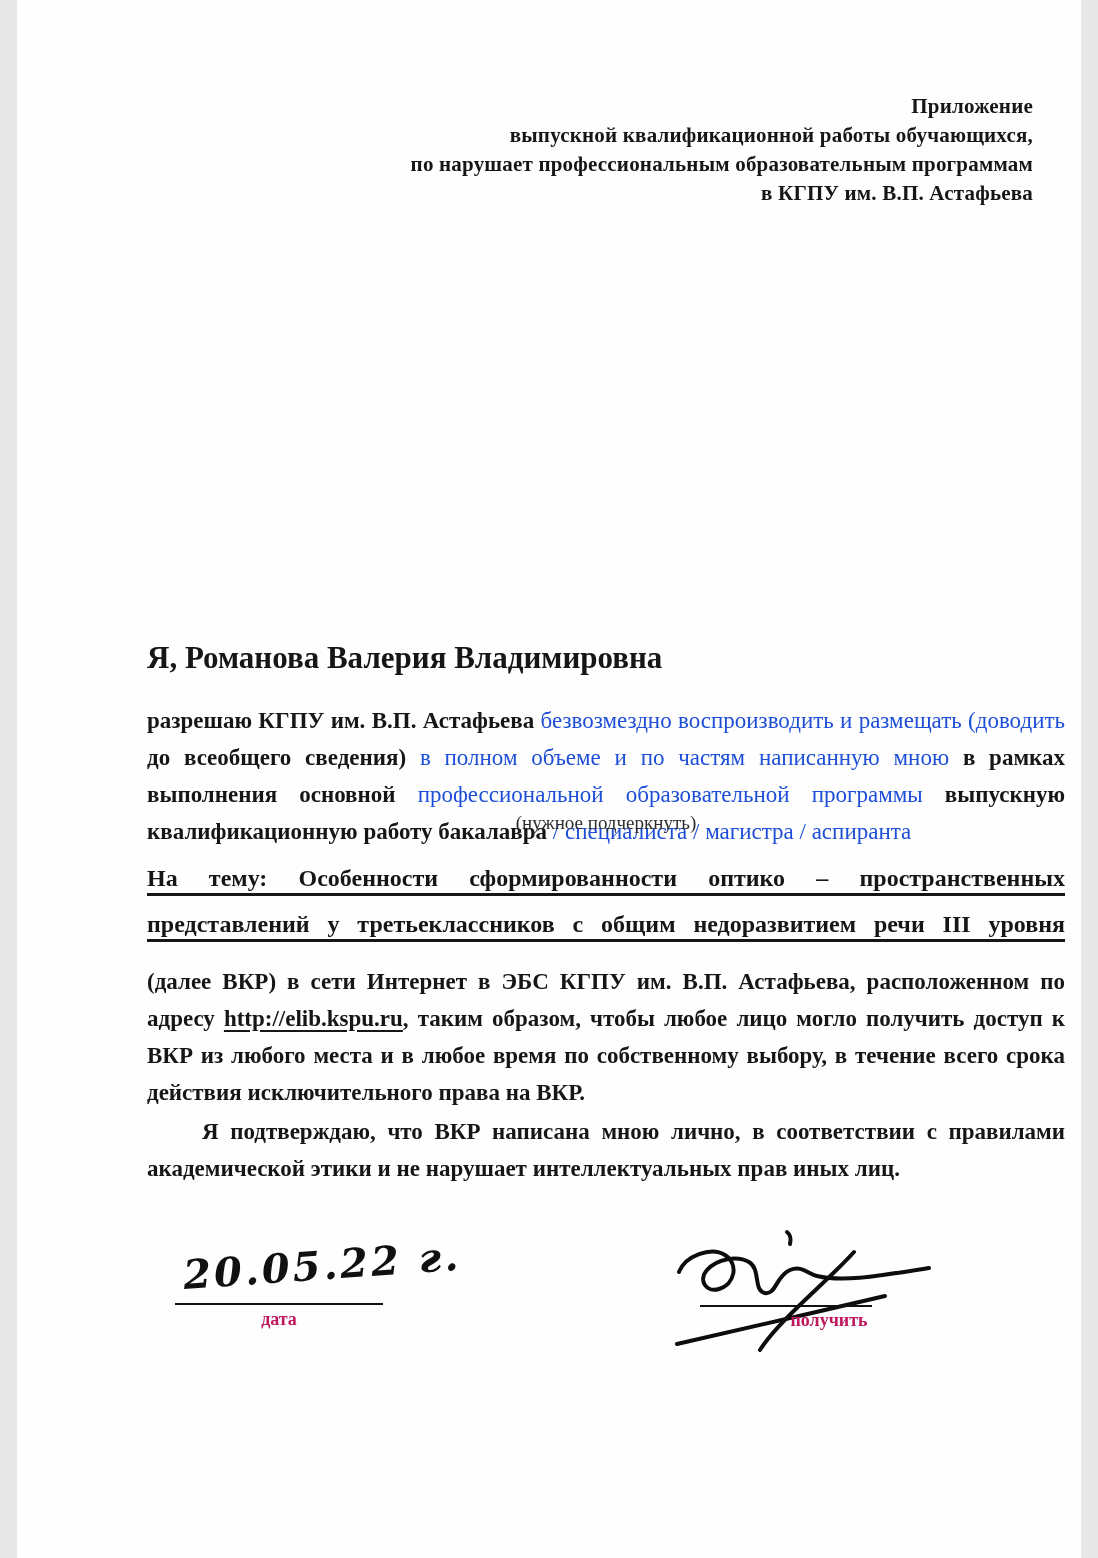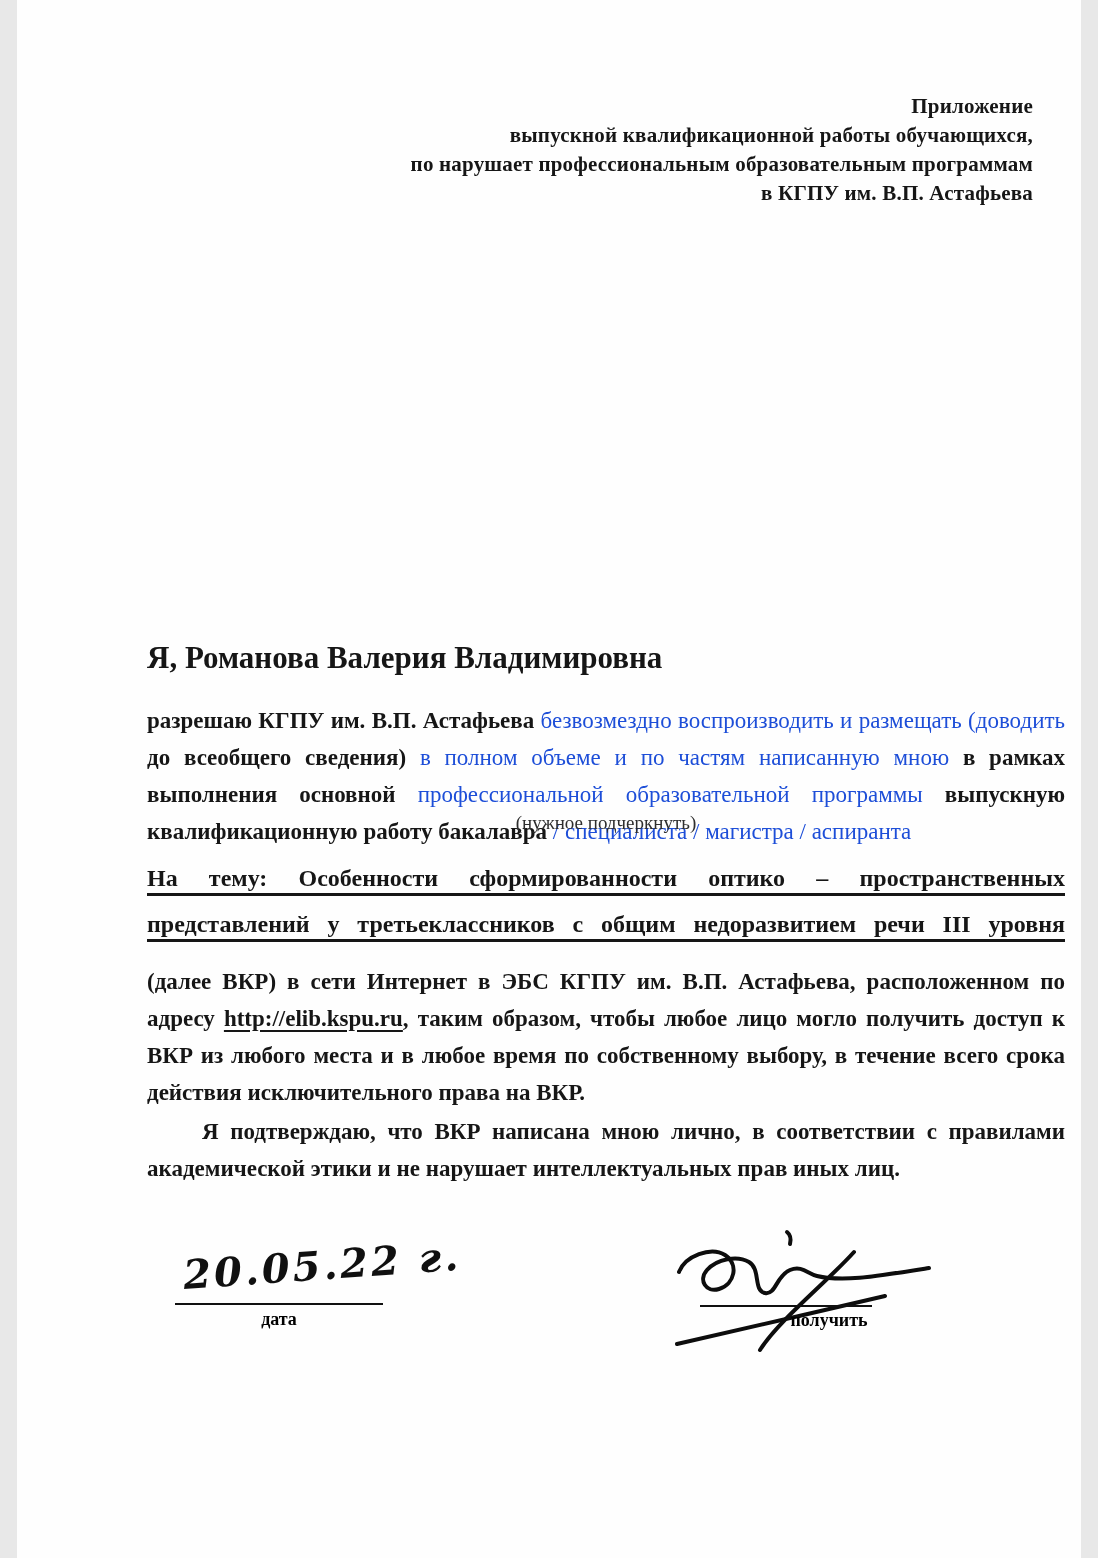--- a/index.html
+++ b/index.html
@@ -62,21 +62,21 @@
   .date-block{position:absolute;left:158px;top:1248px;width:240px;height:100px;}
   .hand-date{
     position:absolute;left:8px;top:-6px;width:260px;
     font-family:"DejaVu Serif","Liberation Serif",serif;
     font-style:italic;font-size:40px;font-weight:700;
     letter-spacing:3px;transform:rotate(-4deg);
     white-space:nowrap;color:#101010;
   }
   .date-line{position:absolute;left:0;top:55px;width:208px;border-top:2.5px solid #111;}
   .small-label{
-    position:absolute;font-size:18px;font-weight:700;color:#000000;
+    position:absolute;font-size:18px;font-weight:700;color:#be185d;
     text-align:center;
   }
   .date-label{left:0;top:61px;width:208px;}
   .sig-block{position:absolute;left:640px;top:1212px;width:310px;height:145px;}
   .sig-line{position:absolute;left:43px;top:93px;width:172px;border-top:2.5px solid #111;}
   .sig-label{left:112px;top:98px;width:120px;}
   .sig-svg{position:absolute;left:0;top:0;}
 </style>
 </head>
 <body>

